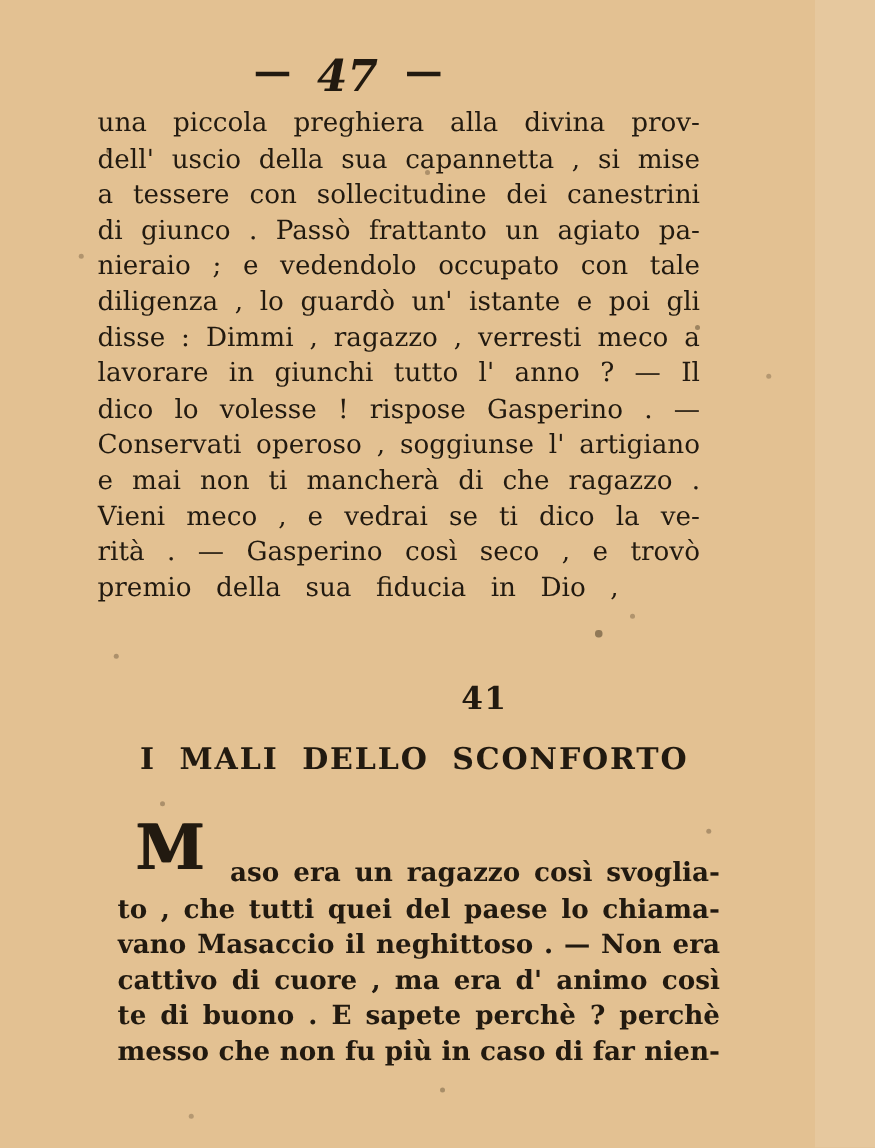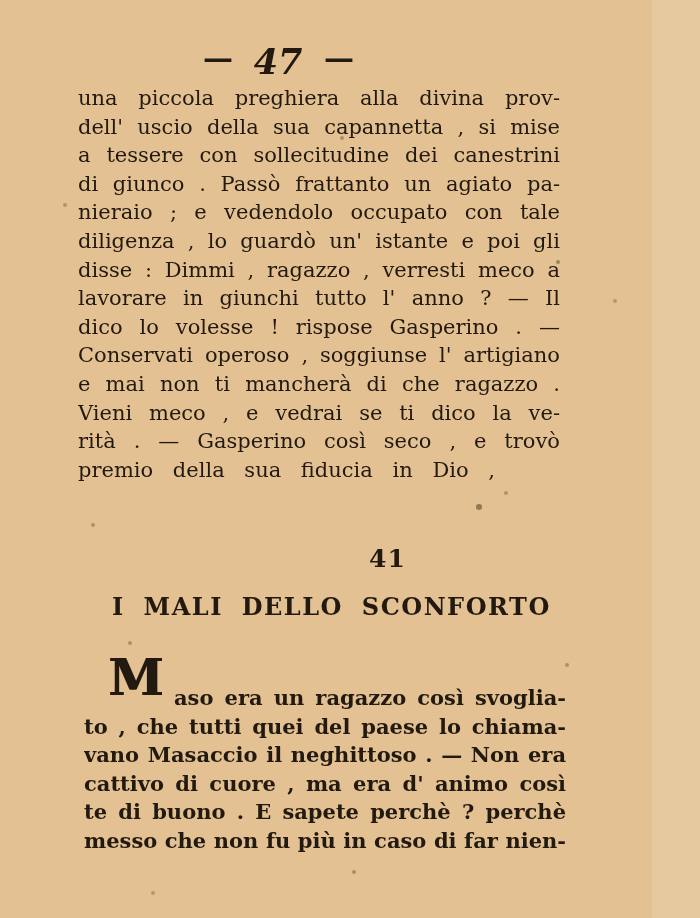--- a/index.html
+++ b/index.html
@@ -40,21 +40,21 @@
     position: absolute; top: 544px; left: 336px;
     font-size: 25px; font-weight: bold; letter-spacing: 1px; margin-left: 33px;
   }
   .section-title {
     position: absolute; top: 592px; left: 112px;
     font-size: 24px; font-weight: bold;
     letter-spacing: 1.5px; word-spacing: 9px; white-space: nowrap;
   }
 
   .para2 {
-    position: absolute; top: 684px; left: 84px; width: 482px;
+    position: absolute; top: 684px; left: 94px; width: 482px;
     font-size: 21px; font-weight: bold;
   }
   .para2 .first { padding-left: 90px; }
   .dropcap {
     position: absolute; top: 654px; left: 108px;
     font-size: 50px; line-height: 48px; font-weight: bold;
     text-shadow: 1px 0 0 #221a10;
   }
 
   

